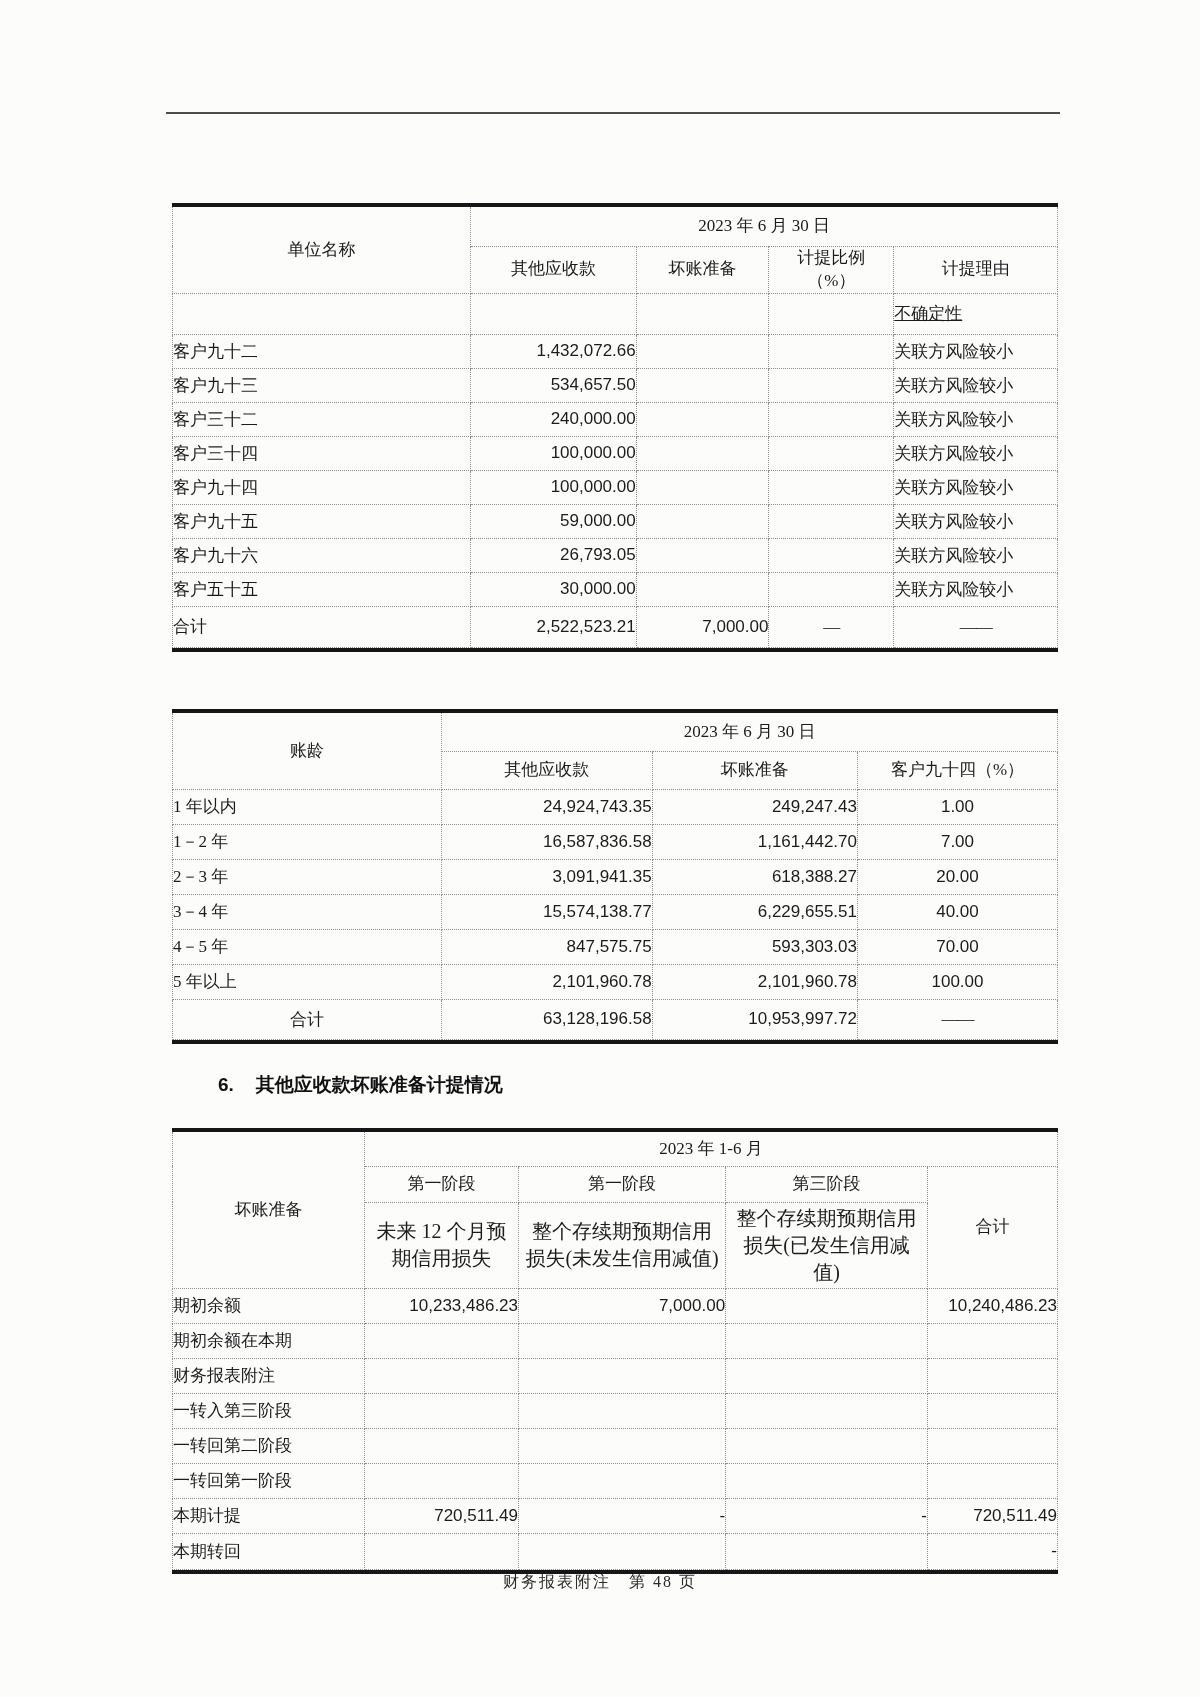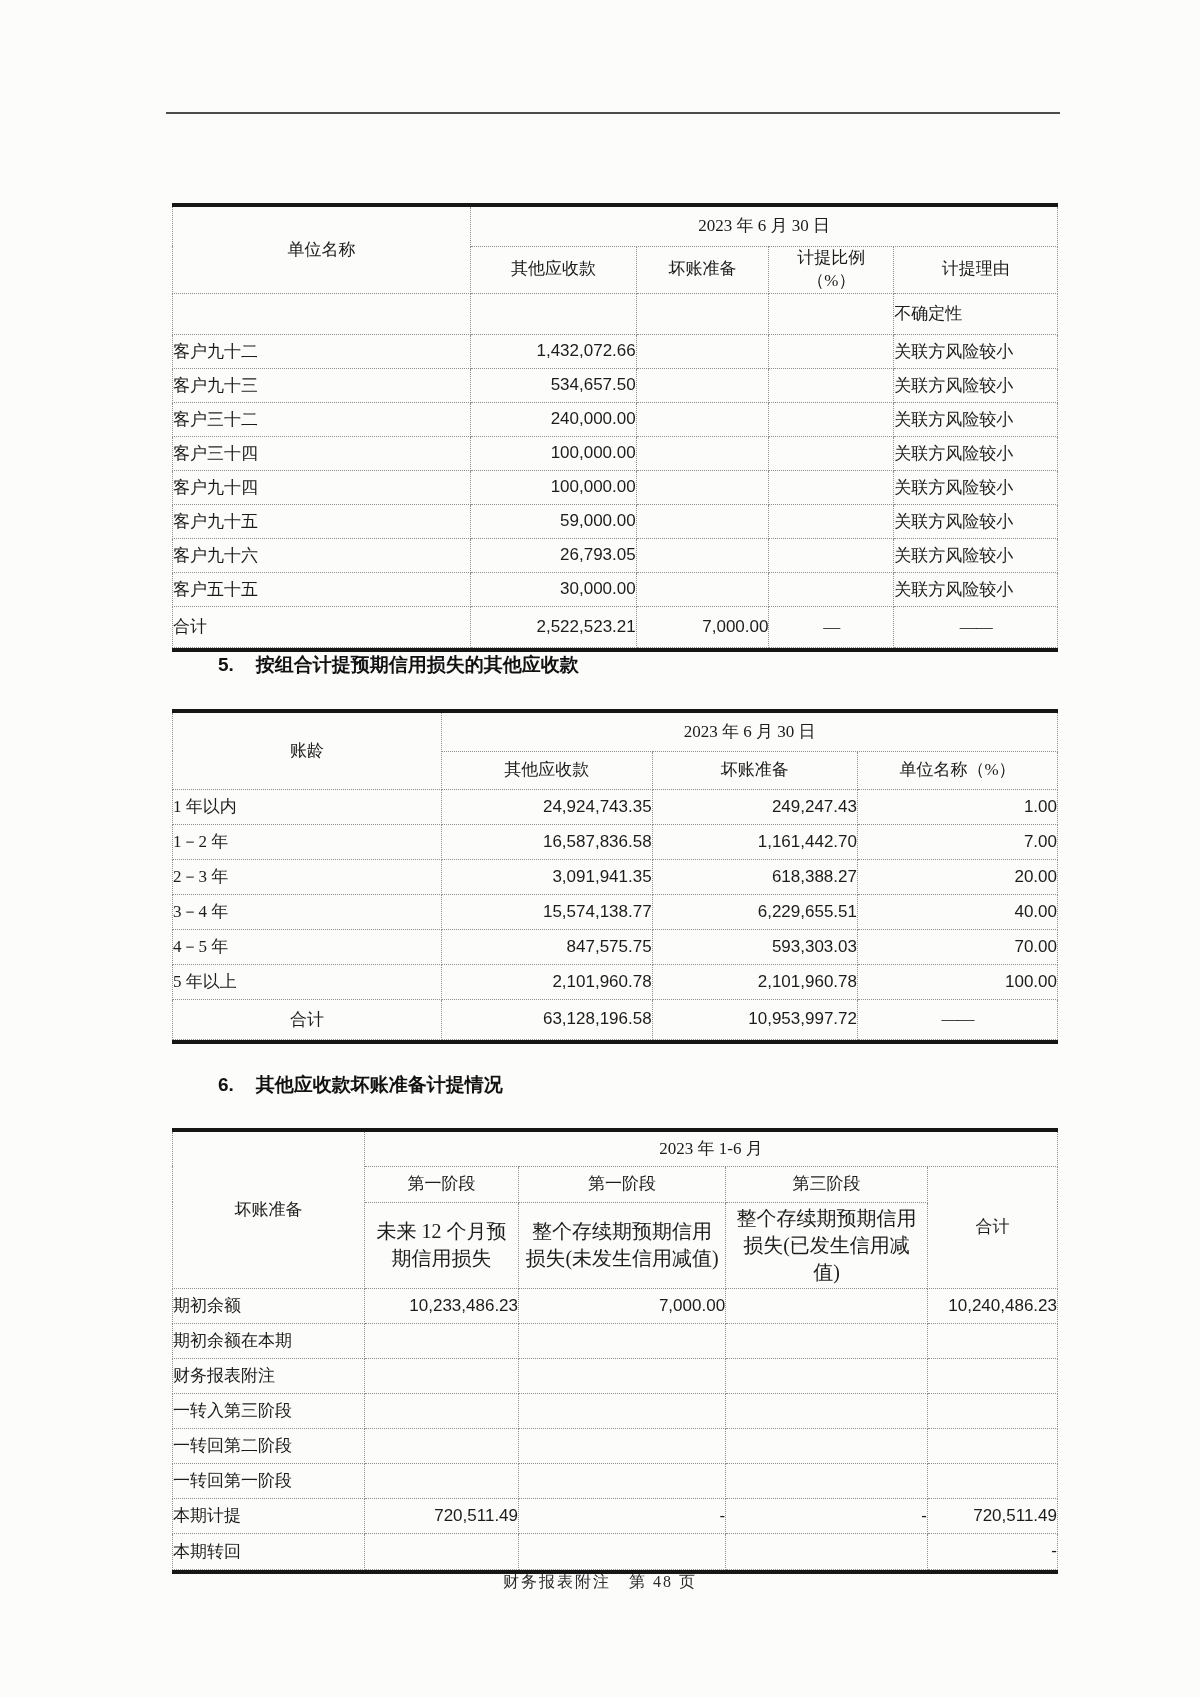--- a/index.html
+++ b/index.html
@@ -14,29 +14,29 @@
   .tbl th{text-align:center;white-space:pre-line;line-height:1.3;}
   .tbl tr:first-child th{border-top:none;}
   .tbl tr th:first-child,.tbl tr td:first-child{border-left:1px dotted #8f8f8f;}
 
   
   .lab{text-align:left;padding-left:12px;}
   .lab3{text-align:left;padding-left:12px;}
   .ind{padding-left:46px;}
   .labc{text-align:center;}
   .num{text-align:right;padding-right:16px;font-family:"Liberation Sans","DejaVu Sans",sans-serif;font-size:16px;}
-  .pct{text-align:right;padding-right:20px;font-family:"Liberation Sans","DejaVu Sans",sans-serif;font-size:16px;}
+  .pct{text-align:center;padding-right:20px;font-family:"Liberation Sans","DejaVu Sans",sans-serif;font-size:16px;}
   .ctr{text-align:center;font-family:"Liberation Sans","DejaVu Sans",sans-serif;font-size:16px;}
   .dashc{text-align:center;font-size:17px;letter-spacing:-1px;}
 
   
   #t1{top:203px;}
   #t1 tr.r-date{height:39px;}
   #t1 tr.r-sub{height:47px;}
-  #t1 tr.note{height:41px;}
+  #t1 tr.note{height:41px;text-decoration:underline;}
   #t1 tr.row{height:34px;}
   #t1 tr.total{height:41px;}
 
   
   #t2{top:709px;}
   #t2 tr.r-date{height:38px;}
   #t2 tr.r-sub{height:38px;}
   #t2 tr.row{height:35px;}
   #t2 tr.total{height:40px;}
 
@@ -154,41 +154,38 @@
             <td class="lab">合计</td>
             <td class="num">2,522,523.21</td>
             <td class="num">7,000.00</td>
             <td class="dashc">—</td>
             <td class="dashc">——</td>
           </tr>
         </tbody>
     </table>
   </div>
 
-  <div class="sec" id="sec5">
-    <span class="sec-num">5.</span><span class="sec-title">按组合计提预期信用损失的其他应收款</span>
-  </div>
 
   <div class="twrap" id="t2">
     <table class="tbl">
       <colgroup>
         <col style="width:30.4%">
           <col style="width:23.8%">
           <col style="width:23.2%">
           <col style="width:22.6%">
       </colgroup>
       <thead>
         <tr class="r-date">
           <th rowspan="2">账龄</th>
           <th colspan="3">2023 年 6 月 30 日</th>
         </tr>
         <tr class="r-sub">
           <th>其他应收款</th>
           <th>坏账准备</th>
-          <th>单位名称（%）</th>
+          <th>客户九十四（%）</th>
         </tr>
       </thead>
       <tbody id="t2-body">
           <tr class="row">
             <td class="lab">1 年以内</td>
             <td class="num">24,924,743.35</td>
             <td class="num">249,247.43</td>
             <td class="pct">1.00</td>
           </tr>
           <tr class="row">

